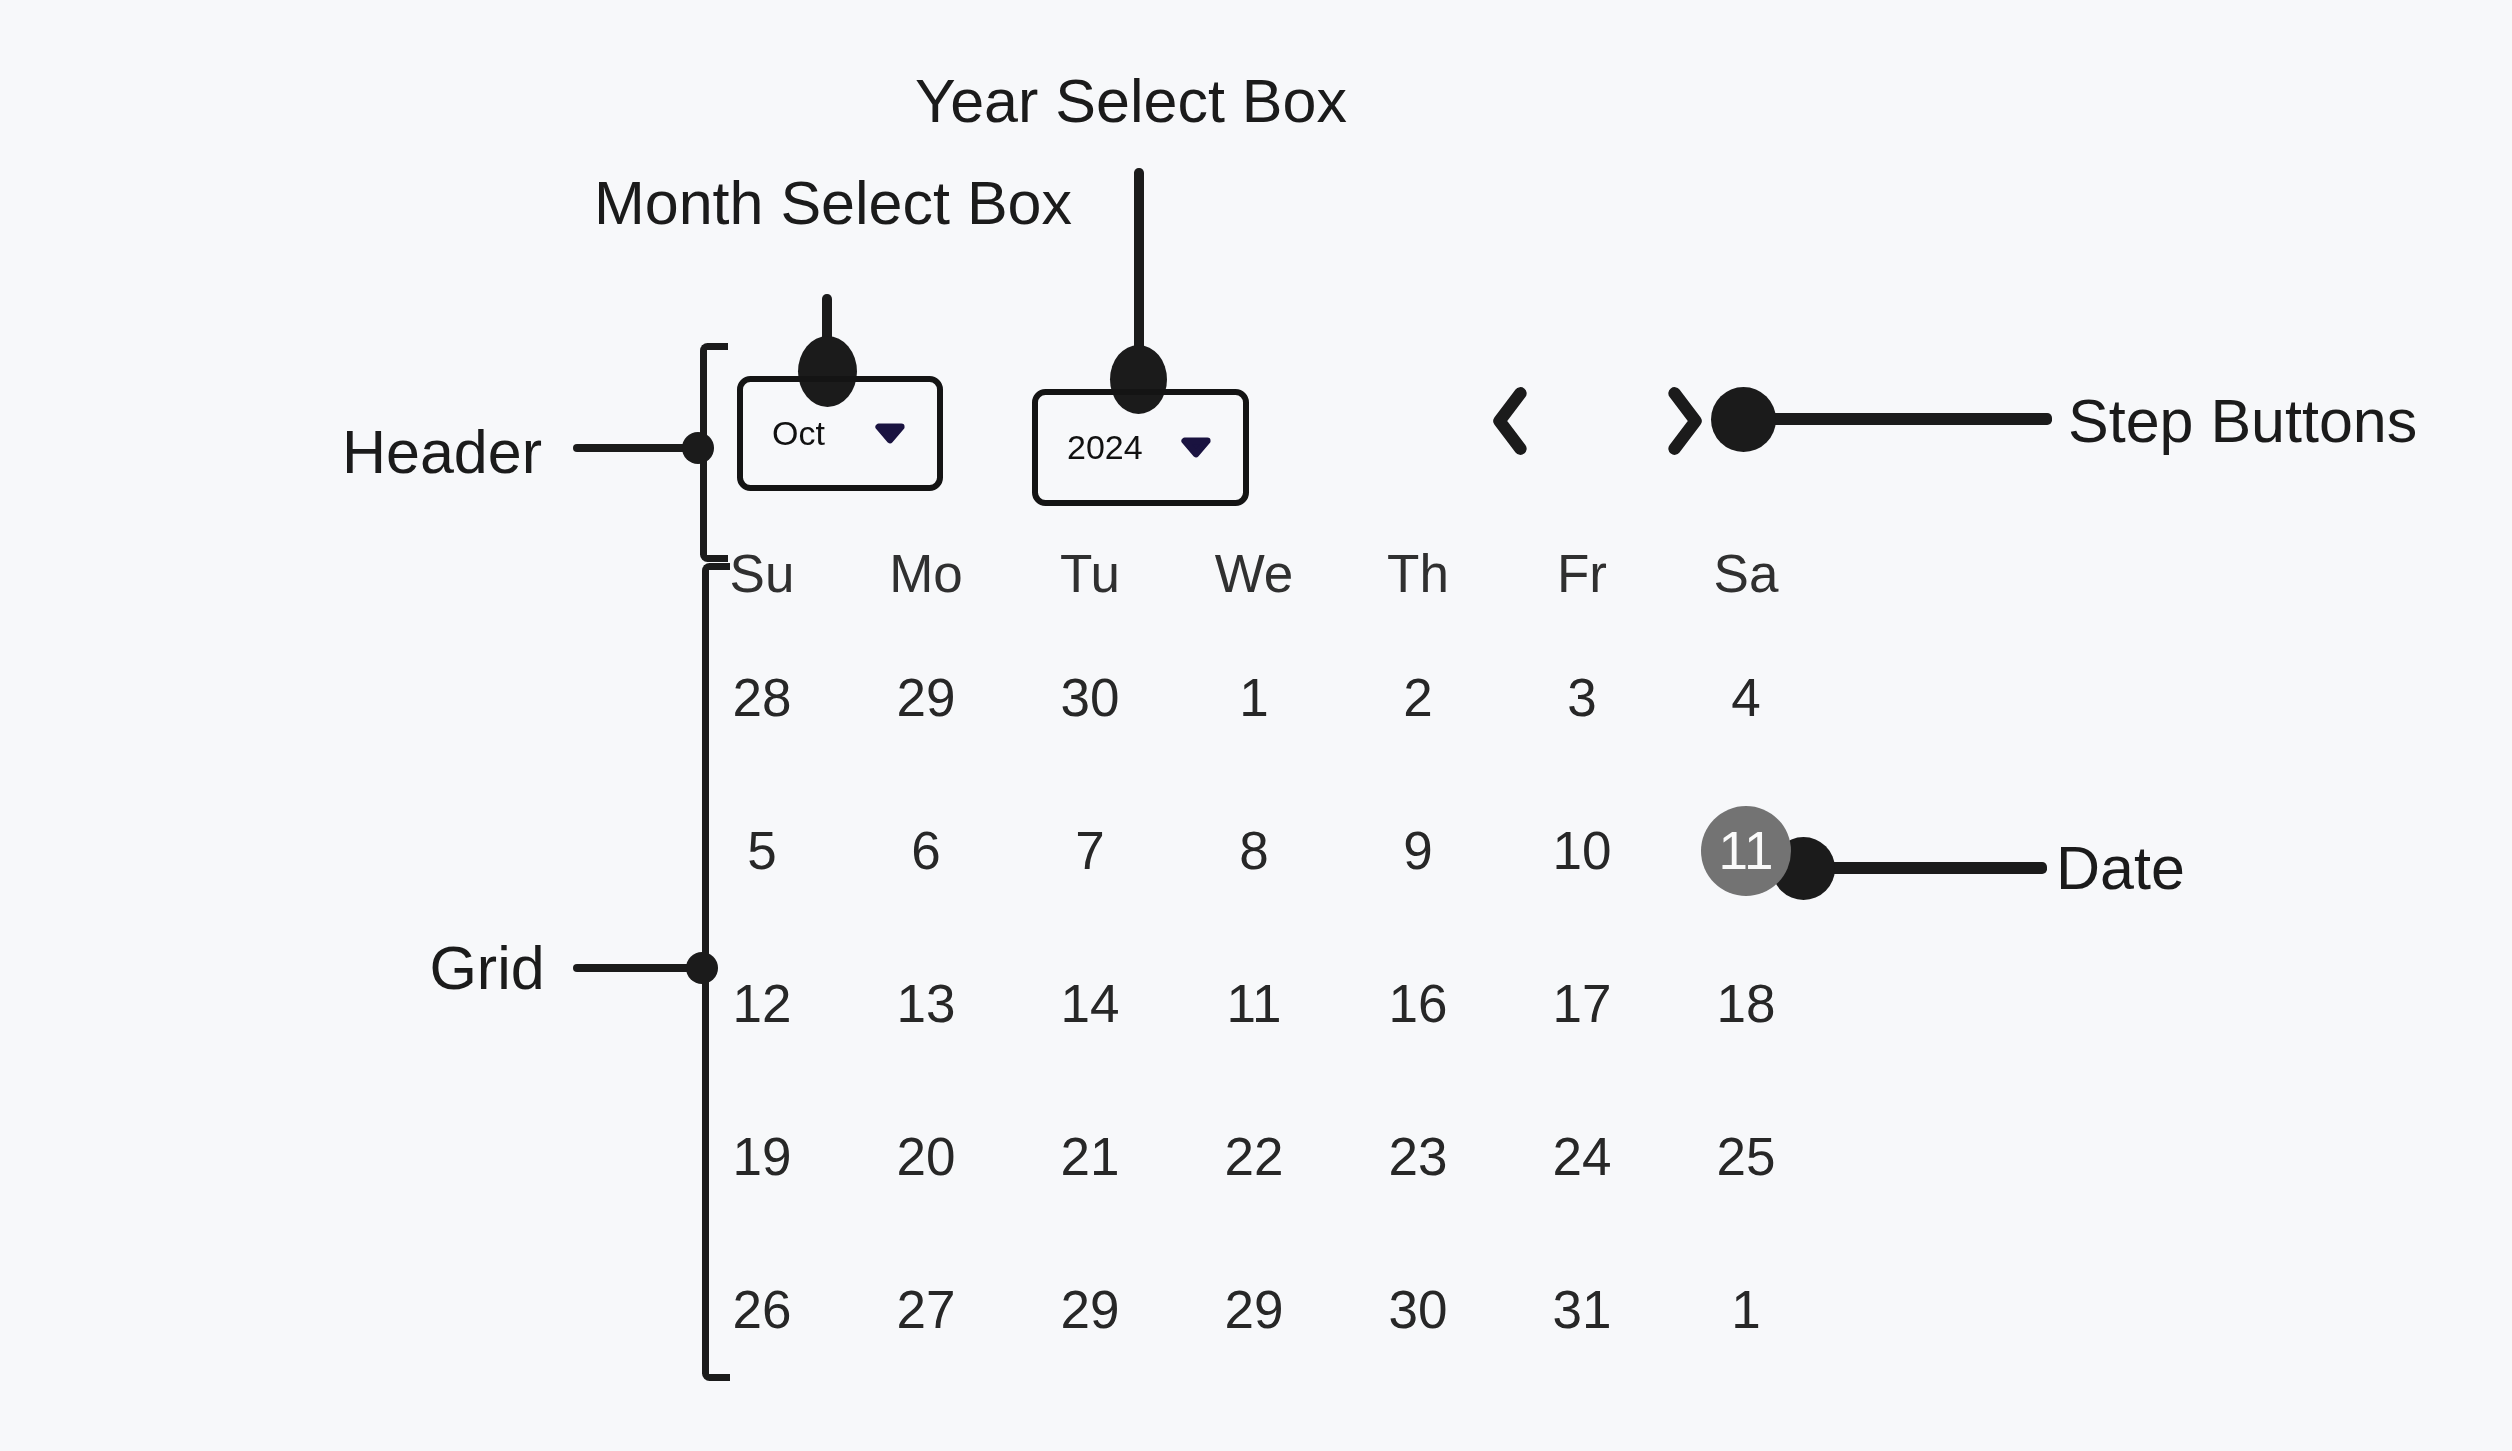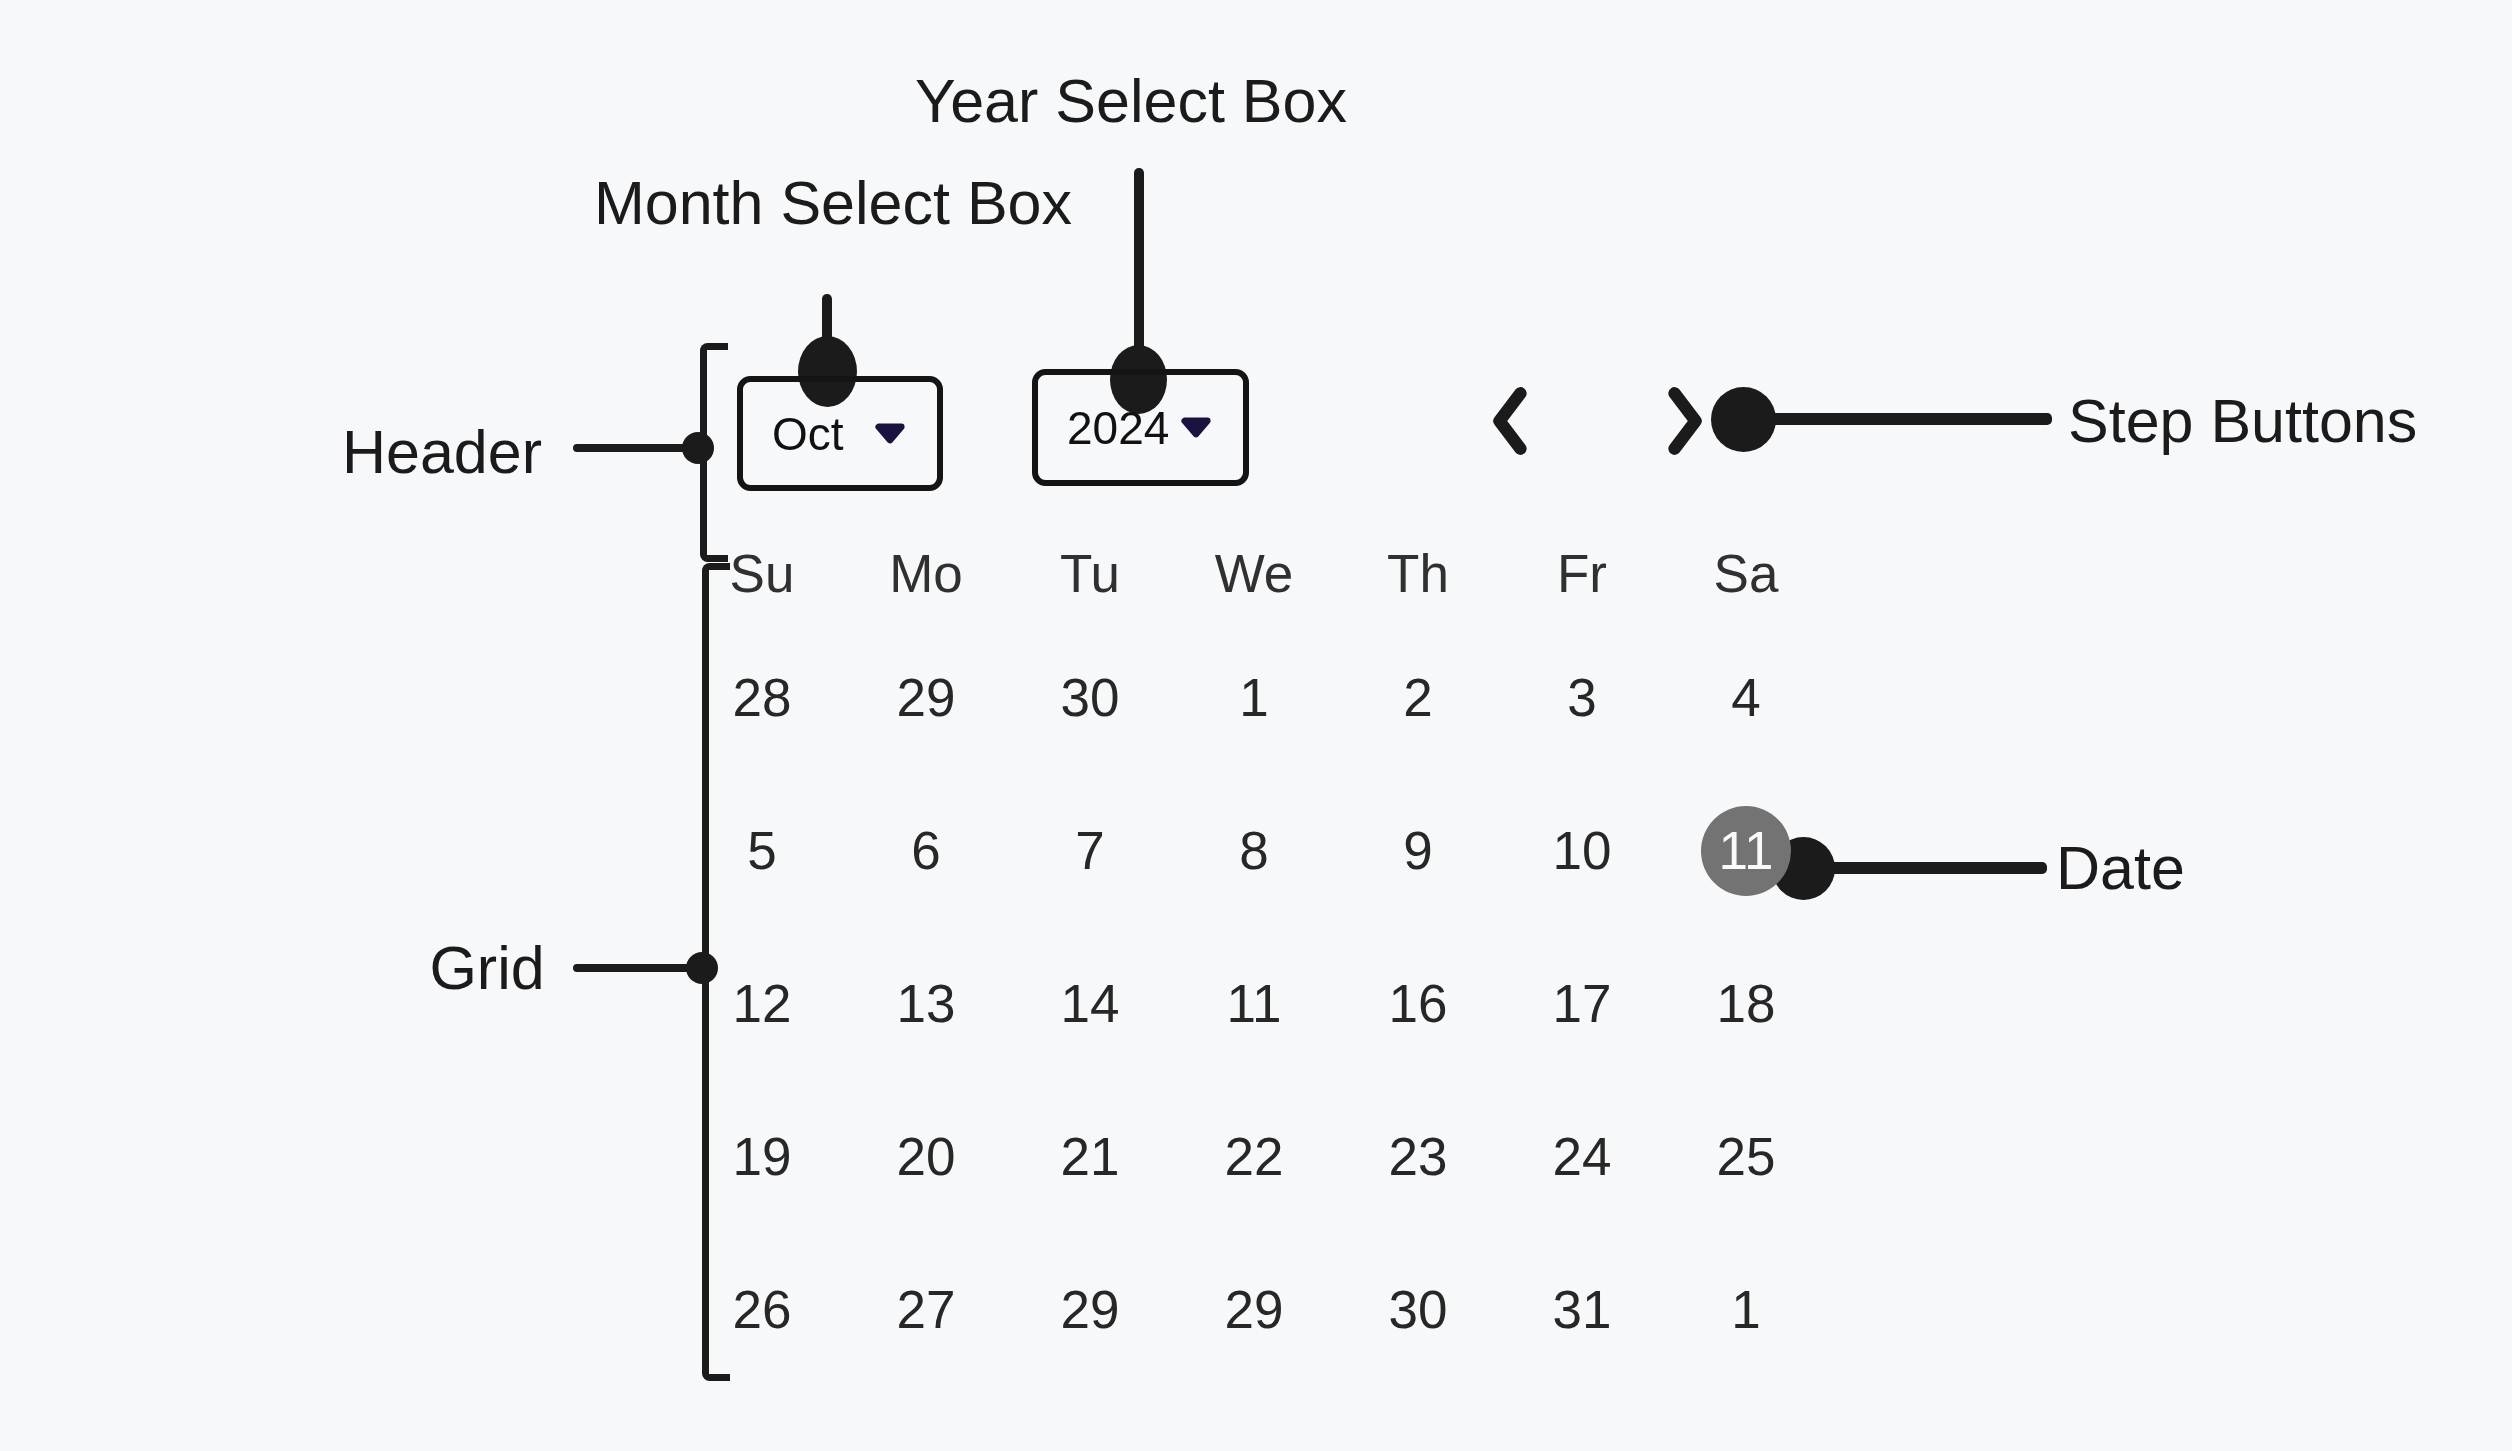--- a/index.html
+++ b/index.html
@@ -37,21 +37,21 @@
   .select-box{
     position:absolute;
     border:6.7px solid #141414;
     border-radius:13.4px;
     background:transparent;
     display:flex;align-items:center;justify-content:space-between;
     padding:0 31px 0 29px;
     box-sizing:border-box;
     cursor:pointer;
   }
-  .select-box .value{font-size:46px;color:#111;}
+  .select-box .value{font-size:34px;color:#111;}
   .caret-icon{display:block;}
   
   .step-btn{position:absolute;transform:translate(-50%,-50%);cursor:pointer;line-height:0;}
   
   #calendar-grid{
     position:absolute;
     left:680px;top:500px;
     display:grid;
     grid-template-columns:repeat(7,164px);
     grid-template-rows:96px repeat(5,153px);
@@ -97,21 +97,21 @@
   <div class="bracket" style="left:700px;top:318px;height:205px;"></div>
   <div class="bracket" style="left:702px;top:538px;height:804px;"></div>
 
   <div class="select-box" style="left:737px;top:351px;width:206px;height:115px;">
     <span class="value">Oct</span>
     <svg class="caret-icon" width="32" height="23" viewBox="0 0 34 24">
       <path d="M5 5 L29 5 L17 19 Z" fill="#1a1340" stroke="#1a1340" stroke-width="7" stroke-linejoin="round"></path>
     </svg>
   </div>
 
-  <div class="select-box" style="left:1032px;top:344px;width:217px;height:117px;">
+  <div class="select-box" style="left:1032px;top:364px;width:217px;height:117px;">
     <span class="value">2024</span>
     <svg class="caret-icon" width="32" height="23" viewBox="0 0 34 24">
       <path d="M5 5 L29 5 L17 19 Z" fill="#1a1340" stroke="#1a1340" stroke-width="7" stroke-linejoin="round"></path>
     </svg>
   </div>
 
   <div class="step-btn" style="left:1509px;top:396px;">
     <svg width="42" height="71" viewBox="0 0 44 74">
       <path d="M34 8 L12 37 L34 66" fill="none" stroke="#1b1b1b" stroke-width="13" stroke-linecap="round" stroke-linejoin="round"></path>
     </svg>

